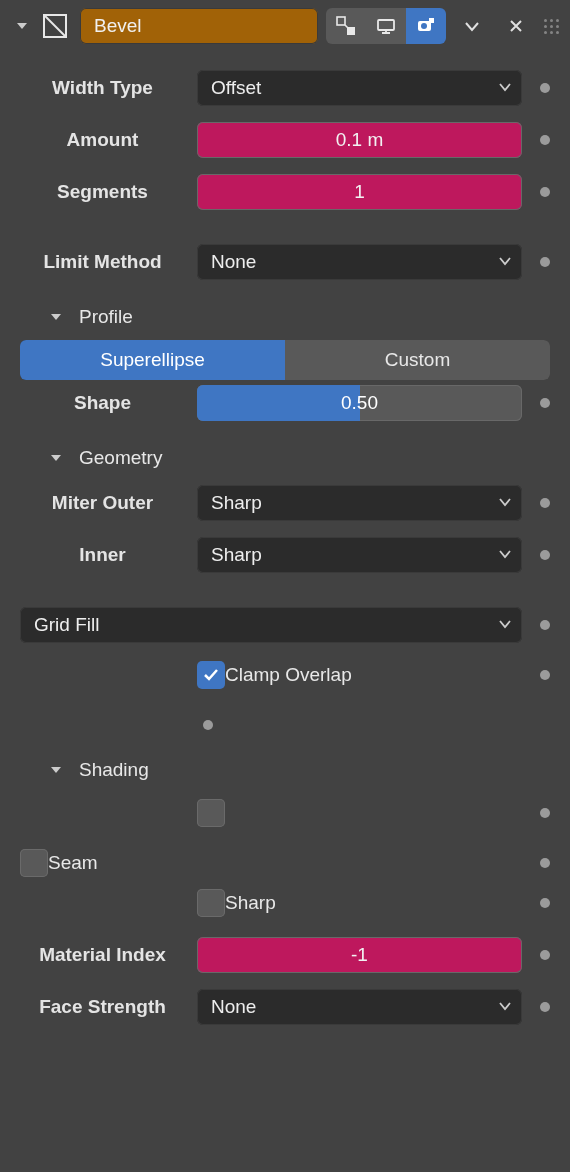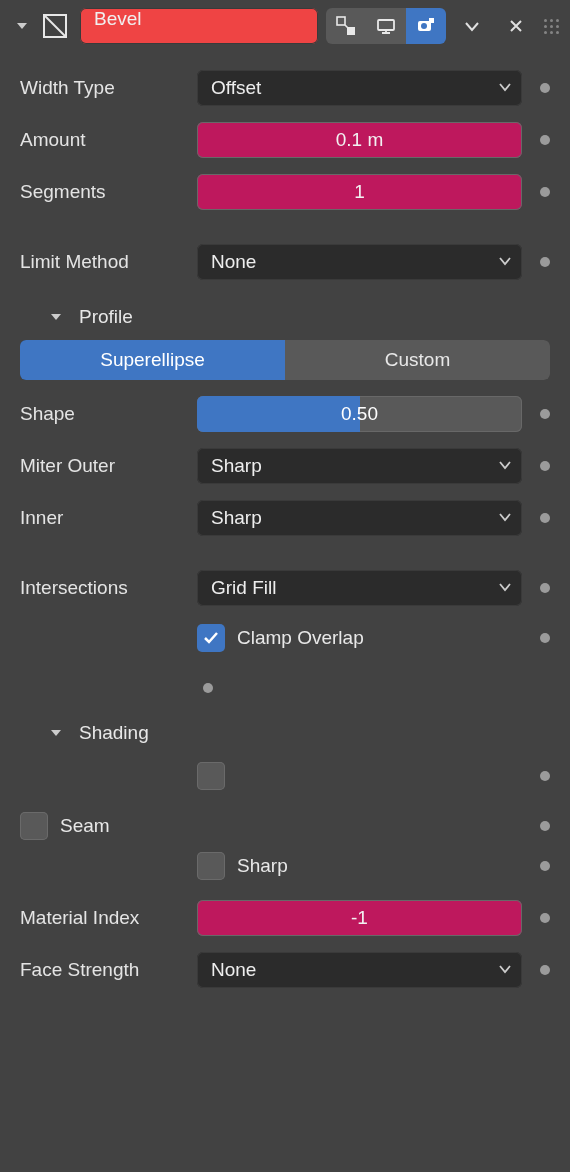--- a/index.html
+++ b/index.html
@@ -25,23 +25,23 @@
     display:inline-flex; align-items:center; justify-content:center;
     width: 16px; height: 16px; color:#d0d0d0;
   }
   .mod-icon {
     display:inline-flex; align-items:center; justify-content:center;
     width: 34px; height: 34px;
   }
   .mod-name {
     flex: 1;
     height: 36px;
-    background: #ef4444;
+    background: #a16207;
     border-radius: 6px;
-    display:flex; 
+    display:flex; align-items:center;
     padding: 0 14px;
     color: #f0f0f0;
     box-shadow: inset 0 0 0 1px #3a3a3a;
   }
   .visbtns {
     display:flex; gap:0;
     height:36px;
     border-radius:6px;
     overflow:hidden;
   }
@@ -78,22 +78,23 @@
   .tab.active{ background:#3f76c3; color:#fff; }
 
   .row {
     display:flex; align-items:center;
     height:44px;
     gap:12px;
     margin-bottom: 8px;
   }
   .row .lbl{
     width: 165px;
-    text-align:left;
+    text-align:center;
     color:#e4e4e4;
+    font-weight:bold;
   }
   .row .ctrl{
     flex:1;
     height:36px;
     border-radius:6px;
     position:relative;
   }
   .dot{
     width:10px; height:10px; border-radius:50%;
     background:#9b9b9b;
@@ -145,21 +146,20 @@
 
   .checkrow{
     display:flex; align-items:center;
     height:40px;
     gap:12px;
   }
   .checkrow .lbl{ width:165px; text-align:right;}
   .checkrow .cbwrap{
     flex:1;
     display:flex; align-items:center;
-    gap:12px;
   }
   .cb{
     width:28px; height:28px; border-radius:5px;
     background:#595959;
     box-shadow: inset 0 0 0 1px #6a6a6a;
     display:inline-flex; align-items:center; justify-content:center;
     flex-shrink:0;
   }
   .cb.checked{ background:#3f76c3; box-shadow:none;}
   .cb svg{display:block}
@@ -280,38 +280,44 @@
       <div class="dot"></div>
     </div>
 
     <div class="section-head">
       <svg width="12" height="12" viewBox="0 0 12 12">
           <path d="M1 3 L6 9 L11 3 Z" fill="#ccc"></path>
         </svg>
       <span>Profile</span>
     </div>
 
-    <div class="tabs" style="margin-bottom:12px;">
+    <div class="tabs" style="margin-bottom:1px;">
       <div class="tab active">
         <span>Superellipse</span>
       </div>
       <div class="tab">
         <span>Custom</span>
       </div>
     </div>
 
     <div class="row">
       <div class="lbl">Shape</div>
       <div class="ctrl slider">
         <div class="fill" id="shape-fill" style="width: 50%;"></div>
         <div class="val">0.50</div>
       </div>
       <div class="dot"></div>
     </div>
 
+    <div class="section-head">
+      <svg width="12" height="12" viewBox="0 0 12 12">
+          <path d="M1 3 L6 9 L11 3 Z" fill="#ccc"></path>
+        </svg>
+      <span>Geometry</span>
+    </div>
 
     <div class="row">
       <div class="lbl">Miter Outer</div>
       <div class="ctrl select">
         <span>Sharp</span>
         <span class="caret">
           <svg width="14" height="14" viewBox="0 0 14 14">
               <path d="M2 4 L7 10 L12 4" fill="none" stroke="#ccc" stroke-width="1.8"></path>
             </svg>
         </span>
@@ -328,21 +334,20 @@
               <path d="M2 4 L7 10 L12 4" fill="none" stroke="#ccc" stroke-width="1.8"></path>
             </svg>
         </span>
       </div>
       <div class="dot"></div>
     </div>
 
     <div class="vspace2"></div>
 
     <div class="row">
-      <div class="lbl">Intersections</div>
       <div class="ctrl select">
         <span>Grid Fill</span>
         <span class="caret">
           <svg width="14" height="14" viewBox="0 0 14 14">
               <path d="M2 4 L7 10 L12 4" fill="none" stroke="#ccc" stroke-width="1.8"></path>
             </svg>
         </span>
       </div>
       <div class="dot"></div>
     </div>

